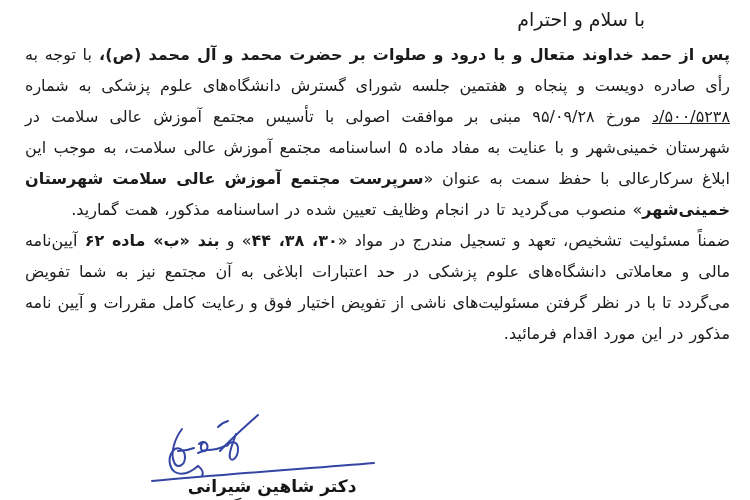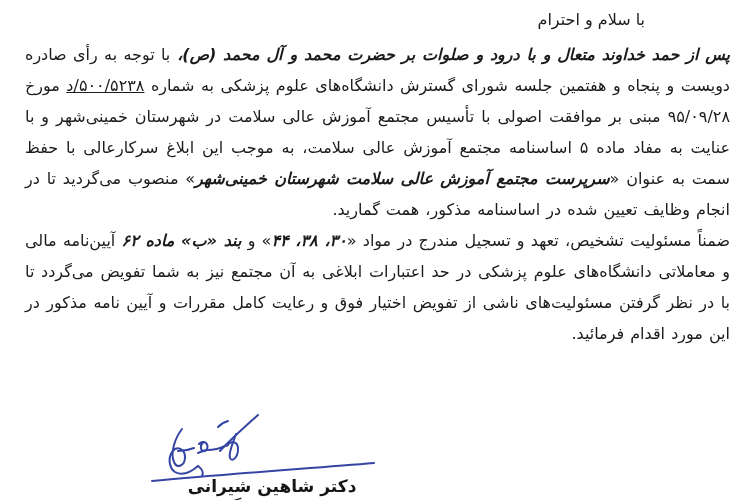--- a/index.html
+++ b/index.html
@@ -8,33 +8,33 @@
     width: 750px;
     height: 500px;
     background: #ffffff;
     overflow: hidden;
     direction: rtl;
     color: #1b1b1b;
     font-family: "DejaVu Sans", "Liberation Sans", sans-serif;
   }
   .content { padding: 9px 20px 0 25px; }
   .salutation {
-    font-size: 16px;
+    font-size: 19px;
     line-height: 21px;
     margin: 0 85px 9px 0;
     font-weight: 500;
   }
   .para {
     margin: 0;
     font-size: 16px;
     line-height: 31px;
     text-align: justify;
     word-spacing: 1px;
   }
-  .bseg { font-weight: 700; font-style: italic; }
+  .bseg { font-weight: 700; }
   .num {
     direction: ltr;
     unicode-bidi: bidi-override;
     white-space: nowrap;
     text-decoration: underline;
   }
   .date { white-space: nowrap; }
   .sig-wrap {
     position: absolute;
     left: 130px;

